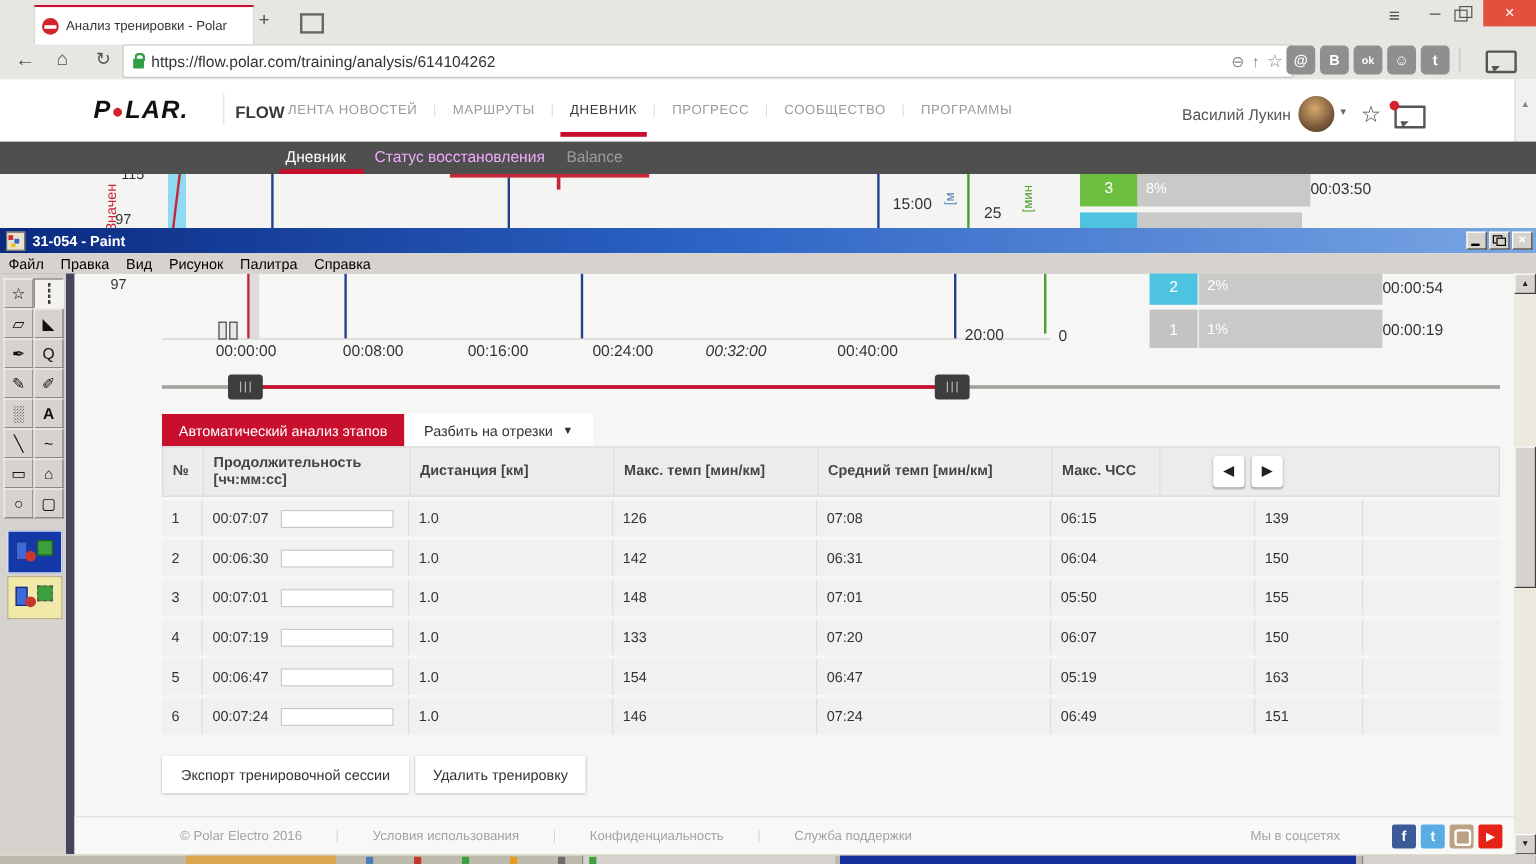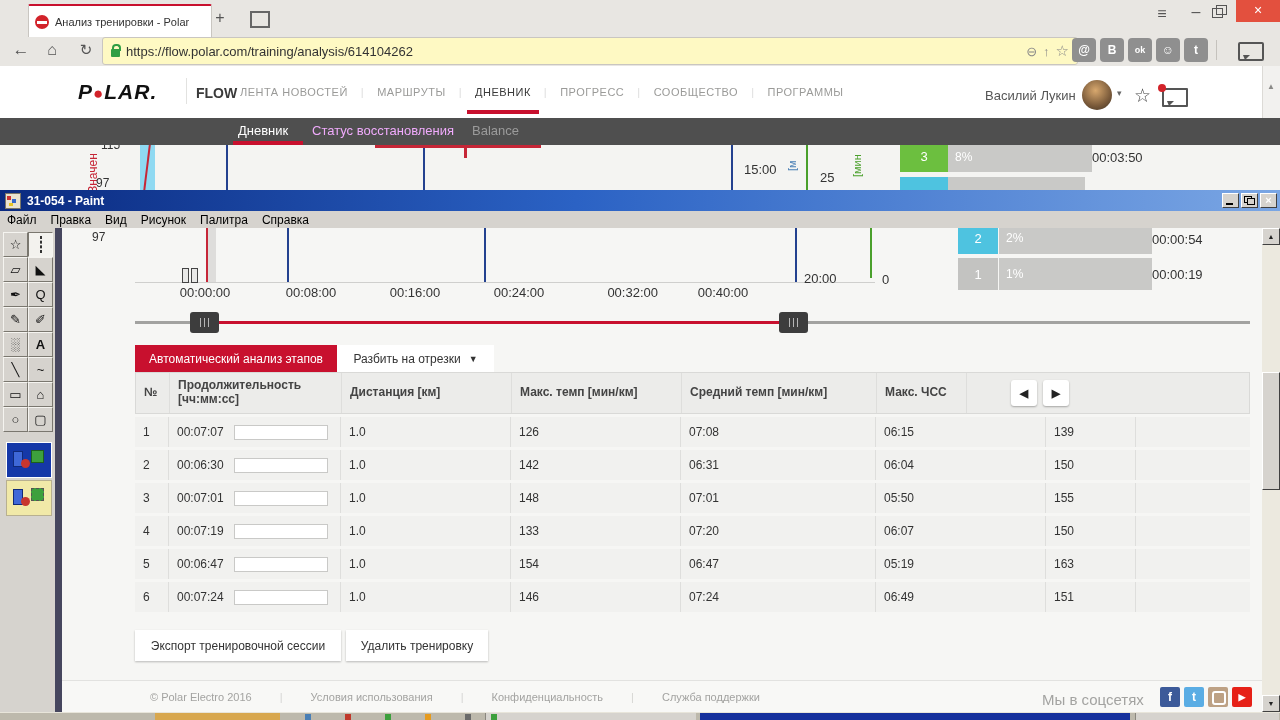--- a/index.html
+++ b/index.html
@@ -13,21 +13,21 @@
   .tab{left:28px;top:4px;width:170px;height:31px;background:#fff;border:1px solid #c9c6c1;border-bottom:none;
     border-top:2px solid #c8102e;border-radius:2px 2px 0 0;display:flex;align-items:center;padding:0 6px;gap:6px;}
   .favicon{width:14px;height:14px;border-radius:50%;background:#d2232a;position:relative;flex:0 0 auto;}
   .favicon::after{content:"";position:absolute;left:2px;top:6px;width:10px;height:3px;background:#fff;}
   .tabtitle{font-size:11px;color:#333;overflow:hidden;max-width:135px;}
   .chrbtn{color:#555;font-size:16px;line-height:20px;text-align:center;}
   .closebox{left:1236px;top:0;width:44px;height:22px;background:#e3503e;color:#fff;font-size:14px;
     text-align:center;line-height:21px;}
   .restore-glyph{width:9px;height:8px;border:1px solid #555;position:relative;background:#e8e6e2;}
   .restore-glyph::before{content:"";position:absolute;left:3px;top:-4px;width:9px;height:8px;border:1px solid #555;}
-  .urlfield{left:102px;top:37px;width:958px;height:26px;background:#fef9c3;border:1px solid #c9c6c1;border-radius:3px;
+  .urlfield{left:102px;top:37px;width:958px;height:26px;background:#ffffff;border:1px solid #c9c6c1;border-radius:3px;
     display:flex;align-items:center;padding:0 8px;font-size:13px;gap:6px;}
   .lock{width:9px;height:8px;background:#2f9e44;border-radius:1px;position:relative;margin-top:3px;}
   .lock::before{content:"";position:absolute;left:1px;top:-5px;width:5px;height:5px;border:2px solid #2f9e44;
     border-bottom:none;border-radius:4px 4px 0 0;}
   .extbtn{width:24px;height:24px;border-radius:4px;background:#8f8f8f;color:#fff;font-weight:bold;
     font-size:12px;text-align:center;line-height:24px;}
   .bubble{width:22px;height:15px;border:2px solid #555;border-radius:2px;position:relative;}
   .bubble::after{content:"";position:absolute;left:3px;bottom:-6px;width:0;height:0;
     border:5px solid transparent;border-top-color:#555;border-left-width:2px;}
   
@@ -250,21 +250,21 @@
         <div class="abs" style="left:144px;top:0;width:2px;height:54px;background:#c62637;"></div>
         <div class="abs vblue" style="left:225px;top:0;height:54px;"></div>
         <div class="abs vblue" style="left:422px;top:0;height:54px;"></div>
         <div class="abs vblue" style="left:733px;top:0;height:54px;"></div>
         <div class="abs" style="left:120px;top:40px;width:5px;height:13px;border:1px solid #444;background:#e8e8e6;"></div>
         <div class="abs" style="left:129px;top:40px;width:5px;height:13px;border:1px solid #444;background:#e8e8e6;"></div>
         <div class="abs txt" style="left:108px;top:57px;width:70px;text-align:center;font-size:13px;">00:00:00</div>
         <div class="abs txt" style="left:214px;top:57px;width:70px;text-align:center;font-size:13px;">00:08:00</div>
         <div class="abs txt" style="left:318px;top:57px;width:70px;text-align:center;font-size:13px;">00:16:00</div>
         <div class="abs txt" style="left:422px;top:57px;width:70px;text-align:center;font-size:13px;">00:24:00</div>
-        <div class="abs txt" style="left:526px;top:57px;width:70px;text-align:right;font-size:13px;">00:32:00</div>
+        <div class="abs txt" style="left:526px;top:57px;width:70px;text-align:left;font-size:13px;font-style:italic;">00:32:00</div>
         <div class="abs txt" style="left:626px;top:57px;width:70px;text-align:center;font-size:13px;">00:40:00</div>
         <div class="abs txt" style="left:742px;top:43px;font-size:13px;">20:00</div>
         <div class="abs" style="left:808px;top:0;width:2px;height:50px;background:#4aa02c;"></div>
         <div class="abs txt" style="left:820px;top:44px;font-size:13px;">0</div>
         <div class="abs zbox" style="left:896px;top:-6px;width:40px;height:32px;background:#4ec3e0;">2</div>
         <div class="abs zbar" style="left:937px;top:-6px;width:146px;height:32px;">2%</div>
         <div class="abs txt" style="left:1090px;top:4px;font-size:13px;">00:00:54</div>
         <div class="abs zbox" style="left:896px;top:30px;width:40px;height:32px;background:#c3c3c1;">1</div>
         <div class="abs zbar" style="left:937px;top:30px;width:146px;height:32px;">1%</div>
         <div class="abs txt" style="left:1090px;top:39px;font-size:13px;">00:00:19</div>
@@ -386,21 +386,21 @@
         <div class="abs" style="left:0;top:452px;width:1200px;height:32px;background:#f8f8f6;border-top:1px solid #e2e2e0;">
           <div style="position:absolute;left:88px;top:0;height:32px;display:flex;align-items:center;gap:28px;font-size:11px;color:#a3a3a1;">
             <span>© Polar Electro 2016</span>
             <span style="color:#d5d5d3;">|</span>
             <span>Условия использования</span>
             <span style="color:#d5d5d3;">|</span>
             <span>Конфиденциальность</span>
             <span style="color:#d5d5d3;">|</span>
             <span>Служба поддержки</span>
           </div>
-          <span style="position:absolute;left:980px;top:10px;font-size:15px;color:#a3a3a1;">Мы в соцсетях</span>
+          <span style="position:absolute;left:980px;top:10px;font-size:11px;color:#a3a3a1;">Мы в соцсетях</span>
           <span class="socicon" style="position:absolute;left:1098px;top:6px;background:#3c5a99;">f</span>
           <span class="socicon" style="position:absolute;left:1122px;top:6px;background:#5aade4;">t</span>
           <span class="socicon" style="position:absolute;left:1146px;top:6px;background:#bda184;">
               <i style="position:absolute;left:4px;top:4px;width:10px;height:10px;border:2px solid #fff;border-radius:3px;"></i>
             </span>
           <span class="socicon" style="position:absolute;left:1170px;top:6px;background:#e62117;font-size:9px;">▶</span>
         </div>
       </div>
 
       <div class="abs sbar" style="top:0;height:484px;">

